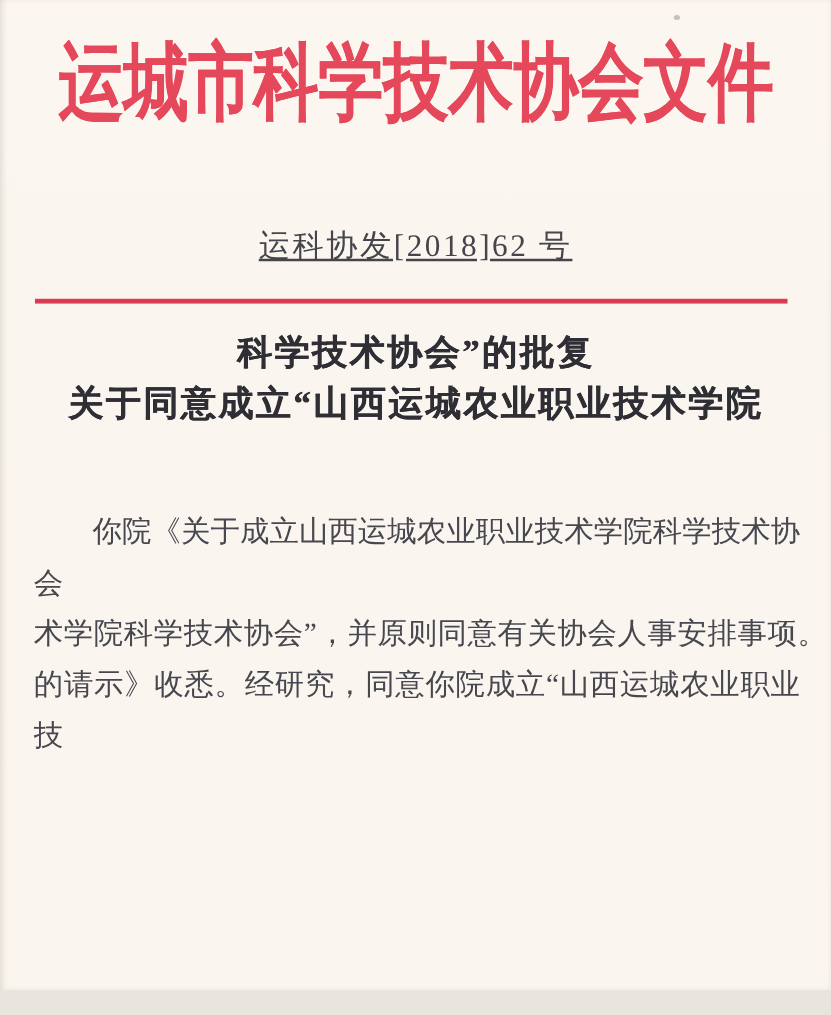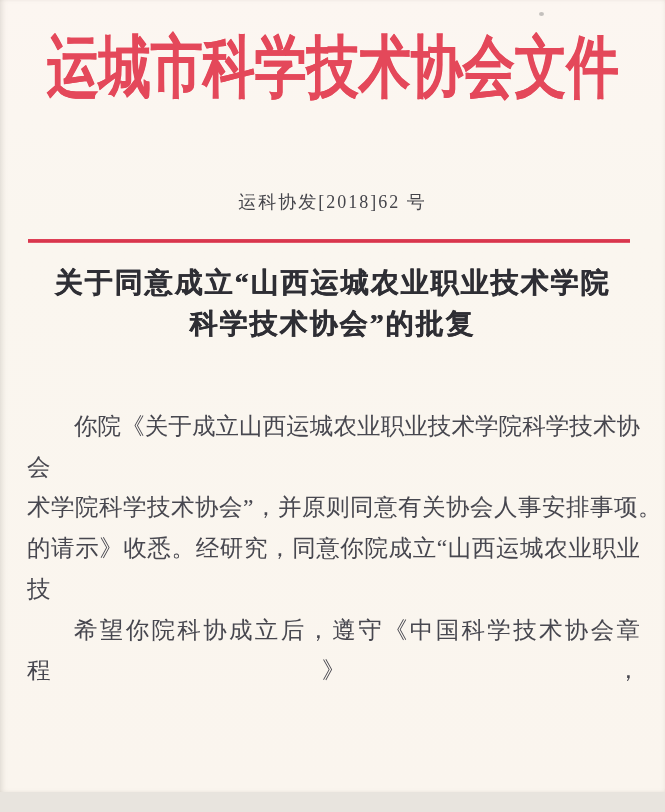--- a/index.html
+++ b/index.html
@@ -31,27 +31,28 @@
     letter-spacing: 0px;
     line-height: 1.0;
     transform: scaleY(1.30);
     transform-origin: top center;
     white-space: nowrap;
     text-shadow: 0.5px 0 0 #e4485a;
   }
   
   .doc-number {
     position: absolute;
-    top: 190px;
+    top: 180px;
     left: 0;
     width: 100%;
     text-align: center;
-    font-size: 18px;
+    font-size: 25px;
     letter-spacing: 2px;
     color: #45454b;
+    text-decoration: underline;
   }
   
   .red-rule {
     position: absolute;
     top: 239px;
     left: 28px;
     width: 602px;
     height: 4px;
     background: linear-gradient(180deg, #e0435a 0%, #d63248 60%, #e8697c 100%);
   }
@@ -110,25 +111,24 @@
 
   <div class="speck"></div>
 
   <div class="agency-header">运城市科学技术协会文件</div>
 
   <div class="doc-number">运科协发[2018]62 号</div>
 
   <div class="red-rule"></div>
 
   <div class="doc-title">
+    <div>科学技术协会”的批复</div>
     <div>关于同意成立“山西运城农业职业技术学院</div>
-    <div>科学技术协会”的批复</div>
   </div>
 
   <div class="body-text">
     <div class="line indent justify">你院《关于成立山西运城农业职业技术学院科学技术协会</div>
     <div class="line">术学院科学技术协会”，并原则同意有关协会人事安排事项。</div>
     <div class="line justify">的请示》收悉。经研究，同意你院成立“山西运城农业职业技</div>
-    <div class="line indent justify">希望你院科协成立后，遵守《中国科学技术协会章程》，</div>
 
   </div>
 
 </div>
 
 </body></html>

